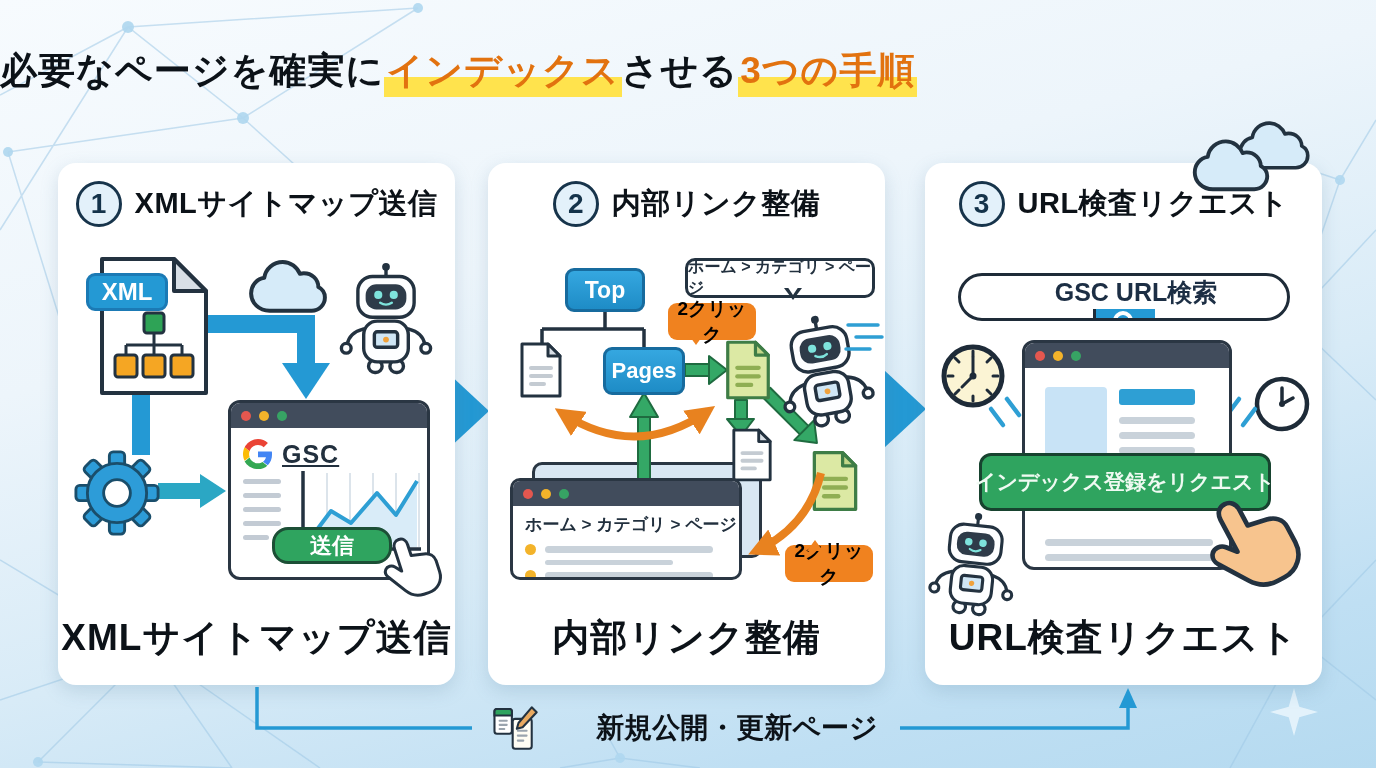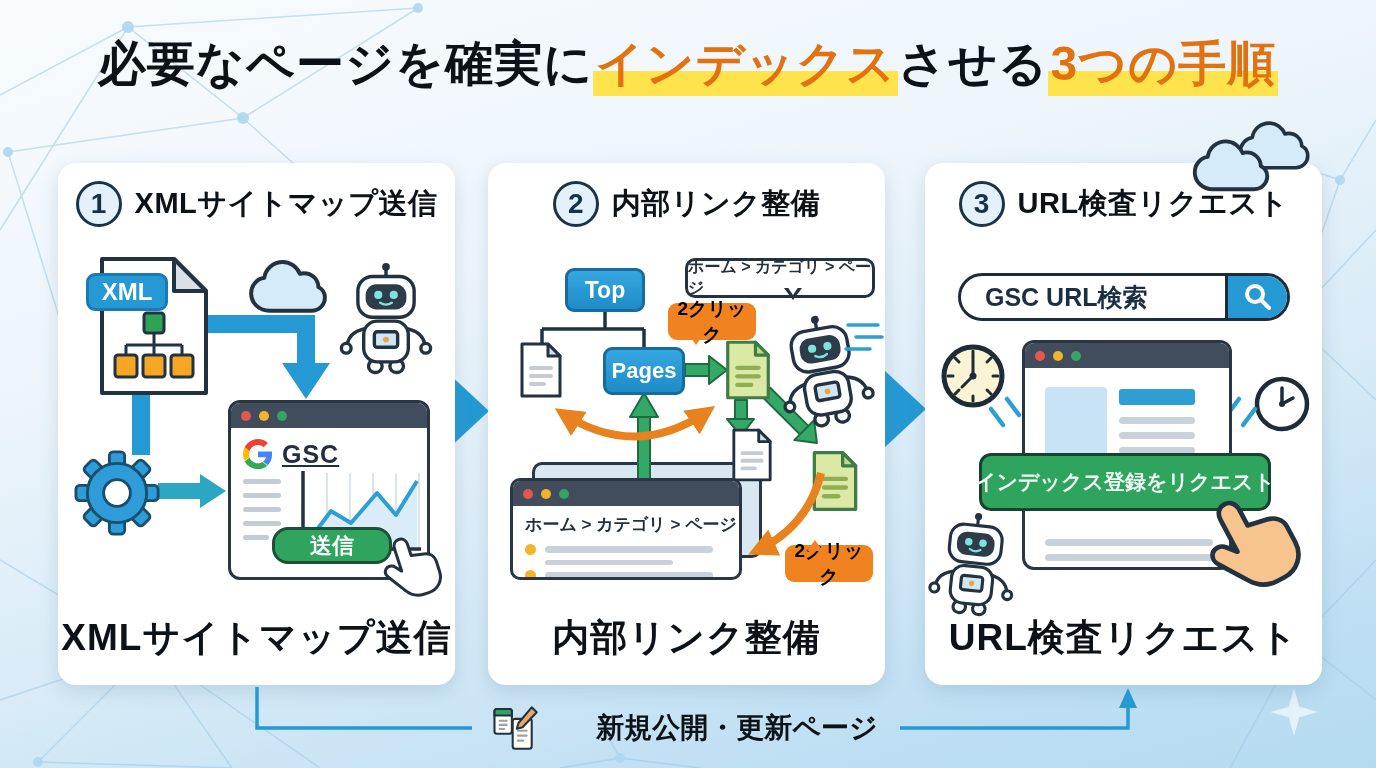--- a/index.html
+++ b/index.html
@@ -6,22 +6,22 @@
   html,body { width:1376px; height:768px; }
   body { font-family:"Liberation Sans","DejaVu Sans",sans-serif; }
   .canvas { position:relative; width:1376px; height:768px; overflow:hidden;
     background:linear-gradient(165deg,#F7FBFE 0%,#EDF5FB 35%,#D8EBF7 62%,#BFDFF3 85%,#B5DAF0 100%); }
   svg { display:block; }
 
   
   .bg-net { position:absolute; inset:0; z-index:0; }
 
   
-  .title { position:absolute; top:32px; left:0; width:100%; text-align:center;
-    font-size:48px; font-weight:800; letter-spacing:1px; color:#0C1218; z-index:2; white-space:nowrap; }
+  .title { position:absolute; top:46px; left:0; width:100%; 
+    font-size:37px; font-weight:800; letter-spacing:1px; color:#0C1218; z-index:2; white-space:nowrap; }
   .title .hl { color:#E2720F; background:linear-gradient(transparent 58%, #FFE34D 58%); padding:0 2px 6px 2px; }
 
   
   .panel { position:absolute; top:163px; width:397px; height:522px; background:#FFFFFF;
     border-radius:18px; box-shadow:0 6px 18px rgba(90,130,160,.22); z-index:3; }
   .panel-1 { left:58px; } .panel-2 { left:488px; } .panel-3 { left:925px; }
 
   .panel-head { position:absolute; top:18px; left:0; width:100%; display:flex; align-items:center;
     justify-content:center; gap:13px; z-index:7; }
   .step-circle { width:46px; height:46px; border-radius:50%; border:3.5px solid #17344B; background:#E3F1FA;
@@ -79,21 +79,21 @@
     border:3px solid #2A3643; border-radius:10px; overflow:hidden; z-index:5; }
   .crumb { padding:7px 0 0 12px; font-size:17px; font-weight:800; color:#22303E; white-space:nowrap; }
   .bullets { padding:8px 12px 0 12px; }
   .brow { display:flex; align-items:center; gap:9px; margin-bottom:5px; }
   .brow b { width:11px; height:11px; border-radius:50%; background:#F3B32A; flex:0 0 auto; }
   .brow i { display:block; height:7px; border-radius:4px; background:#C9D2DA; }
   .brow.sub { margin-left:20px; }
 
   
   .search-bar { left:33px; top:110px; width:332px; height:48px; background:#fff; border:3.5px solid #1E2B38;
-    border-radius:26px; overflow:hidden; z-index:3; display:flex; align-items:center; }
+    border-radius:26px; overflow:hidden; z-index:3; display:flex; align-items:center;flex-direction:column; }
   .search-text { padding-left:24px; font-size:25px; font-weight:800; color:#1C2E44; flex:1; white-space:nowrap; }
   .search-btn { width:62px; height:100%; background:#2499D4; border-left:3.5px solid #1E2B38;
     display:flex; align-items:center; justify-content:center; }
   .browser3 { left:97px; top:177px; width:210px; height:230px; background:#fff; border:3px solid #2A3643;
     border-radius:12px; overflow:hidden; z-index:2; }
   .b3-img { position:absolute; left:20px; top:44px; width:62px; height:76px; background:#C8E3F6; border-radius:4px; }
   .b3-bar { position:absolute; left:94px; top:46px; width:76px; height:16px; background:#2E9FD4; border-radius:3px; }
   .b3-line { position:absolute; height:7px; border-radius:4px; background:#C9D2DA; }
   .request-btn { left:54px; top:290px; width:292px; height:58px; background:#2FA45F; border:3.5px solid #17432F;
     border-radius:12px; color:#EFFAF2; font-size:21px; font-weight:800; display:flex; align-items:center;

